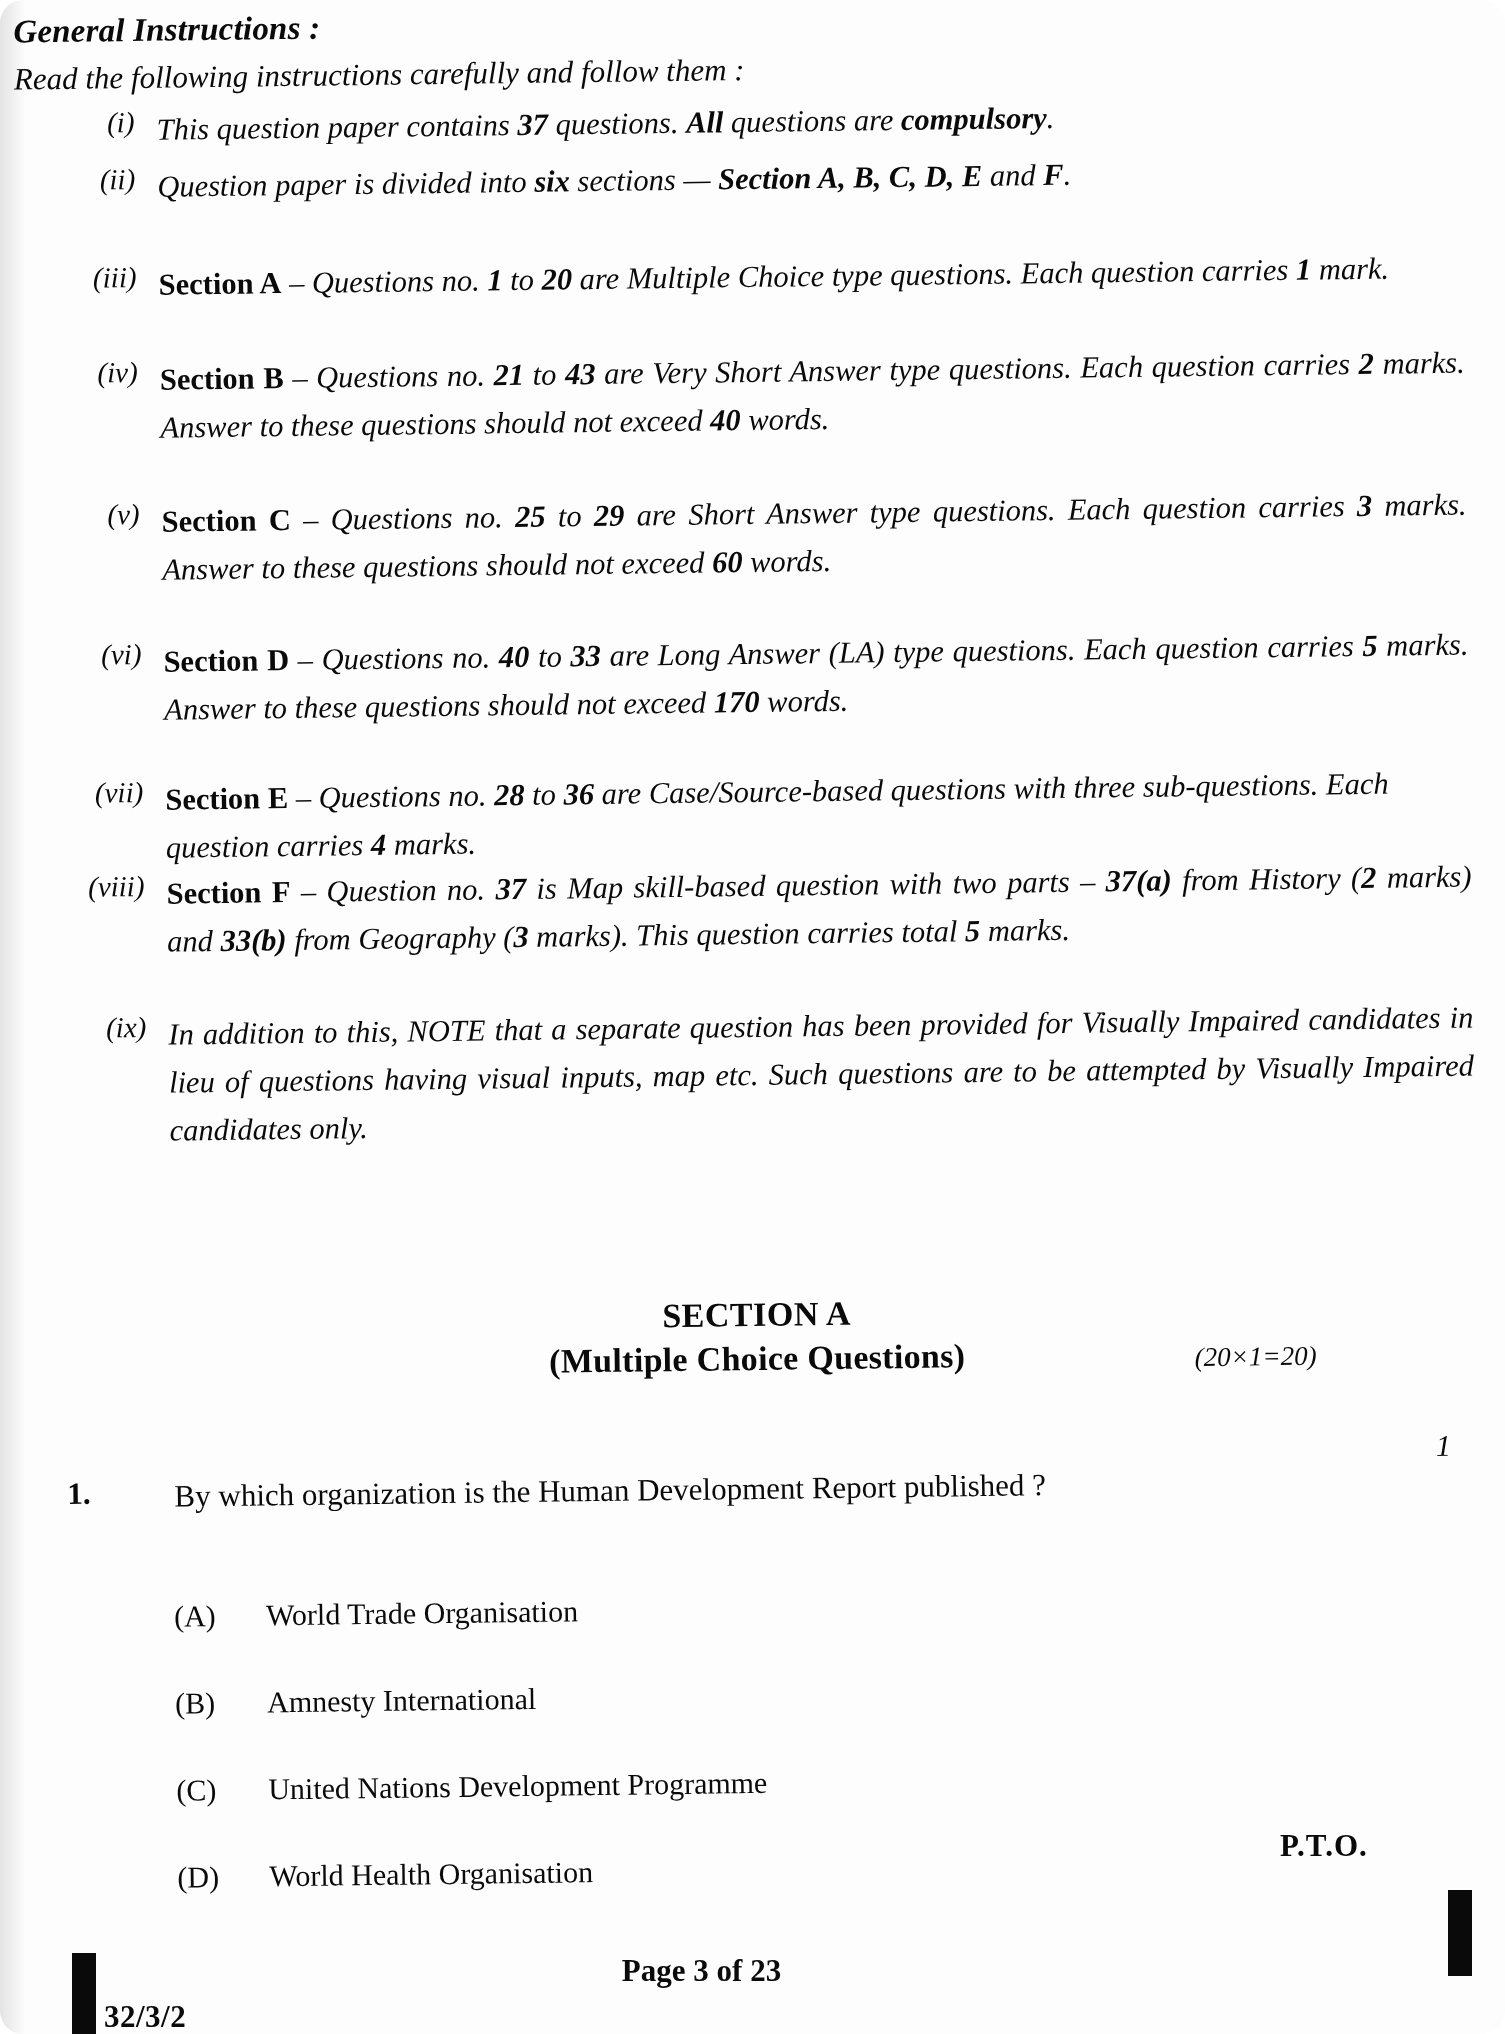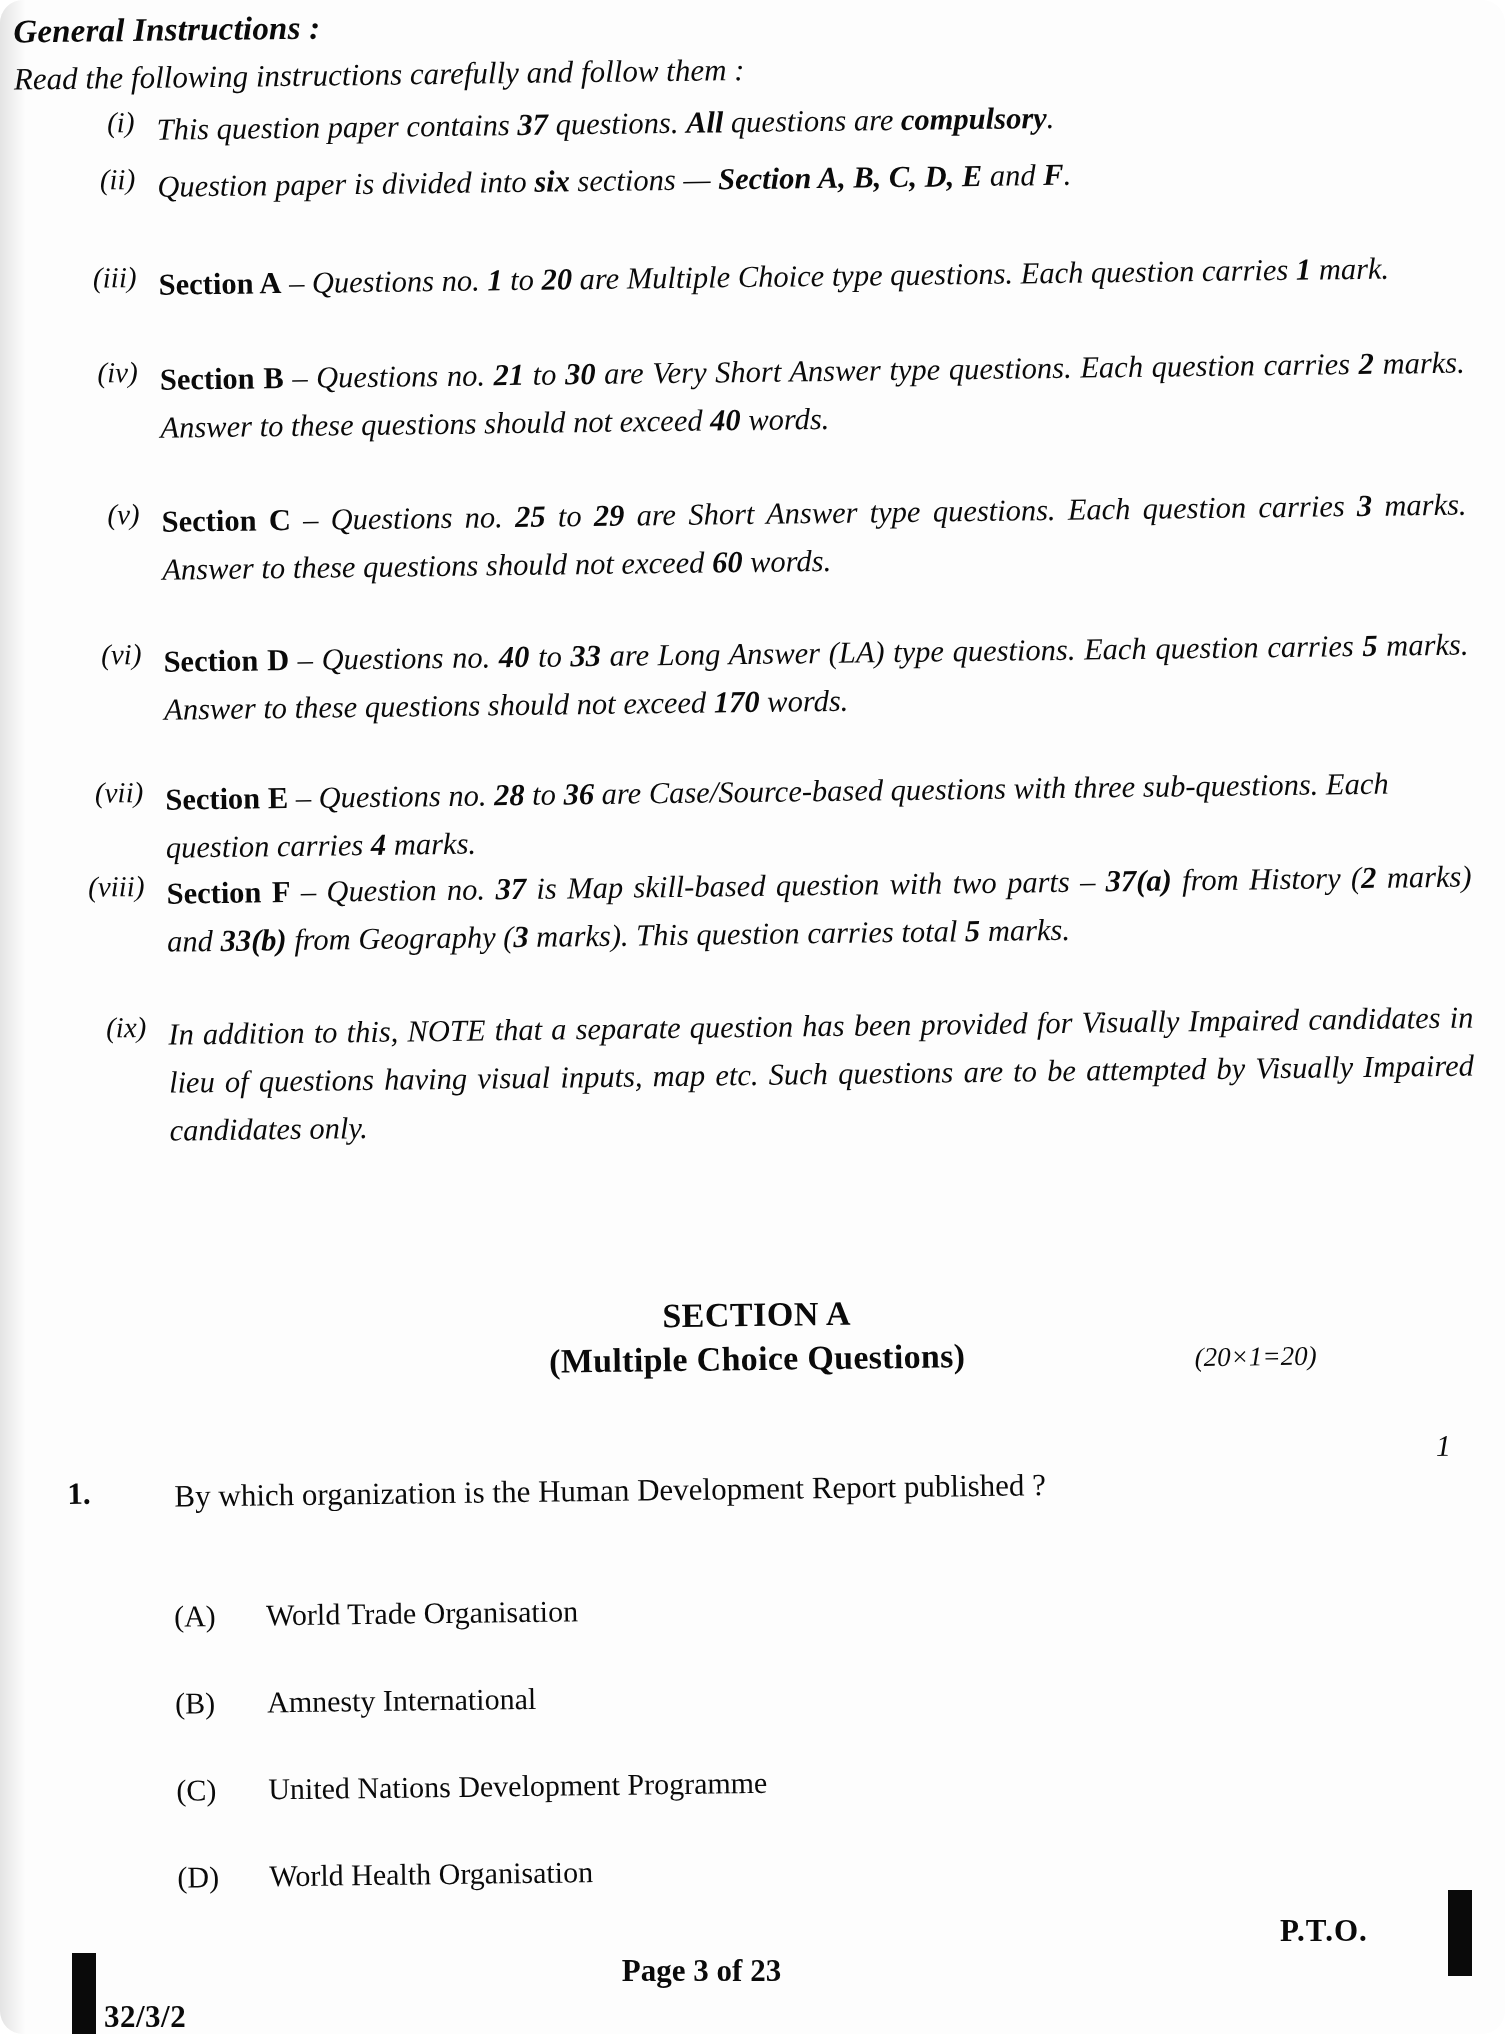--- a/index.html
+++ b/index.html
@@ -175,21 +175,21 @@
     left: 0;
     top: 1953px;
     width: 1403px;
     text-align: center;
     font-weight: bold;
     font-size: 31px;
   }
   #pto {
     position: absolute;
     left: 1280px;
-    top: 1913px;
+    top: 1828px;
     font-weight: bold;
     font-size: 31px;
     letter-spacing: 1px;
   }
 </style>
 </head>
 <body>
 
 <div id="page">
 
@@ -209,21 +209,21 @@
       <div class="body">Question paper is divided into <b>six</b> sections — <b>Section A, B, C, D, E</b> and <b>F</b>.</div>
     </div>
 
     <div class="instr" style="top:253px;">
       <span class="rn">(iii)</span>
       <div class="body"><span class="sec">Section A</span> – Questions no. <b>1</b> to <b>20</b> are Multiple Choice type questions. Each question carries <b>1</b> mark.</div>
     </div>
 
     <div class="instr" style="top:348px;">
       <span class="rn">(iv)</span>
-      <div class="body"><span class="sec">Section B</span> – Questions no. <b>21</b> to <b>30</b> are Very Short Answer type questions. Each question carries <b>2</b> marks. Answer to these questions should not exceed <b>40</b> words.</div>
+      <div class="body"><span class="sec">Section B</span> – Questions no. <b>21</b> to <b>43</b> are Very Short Answer type questions. Each question carries <b>2</b> marks. Answer to these questions should not exceed <b>40</b> words.</div>
     </div>
 
     <div class="instr" style="top:490px;">
       <span class="rn">(v)</span>
       <div class="body"><span class="sec">Section C</span> – Questions no. <b>25</b> to <b>29</b> are Short Answer type questions. Each question carries <b>3</b> marks. Answer to these questions should not exceed <b>60</b> words.</div>
     </div>
 
     <div class="instr" style="top:630px;">
       <span class="rn">(vi)</span>
       <div class="body"><span class="sec">Section D</span> – Questions no. <b>40</b> to <b>33</b> are Long Answer (LA) type questions. Each question carries <b>5</b> marks. Answer to these questions should not exceed <b>170</b> words.</div>

